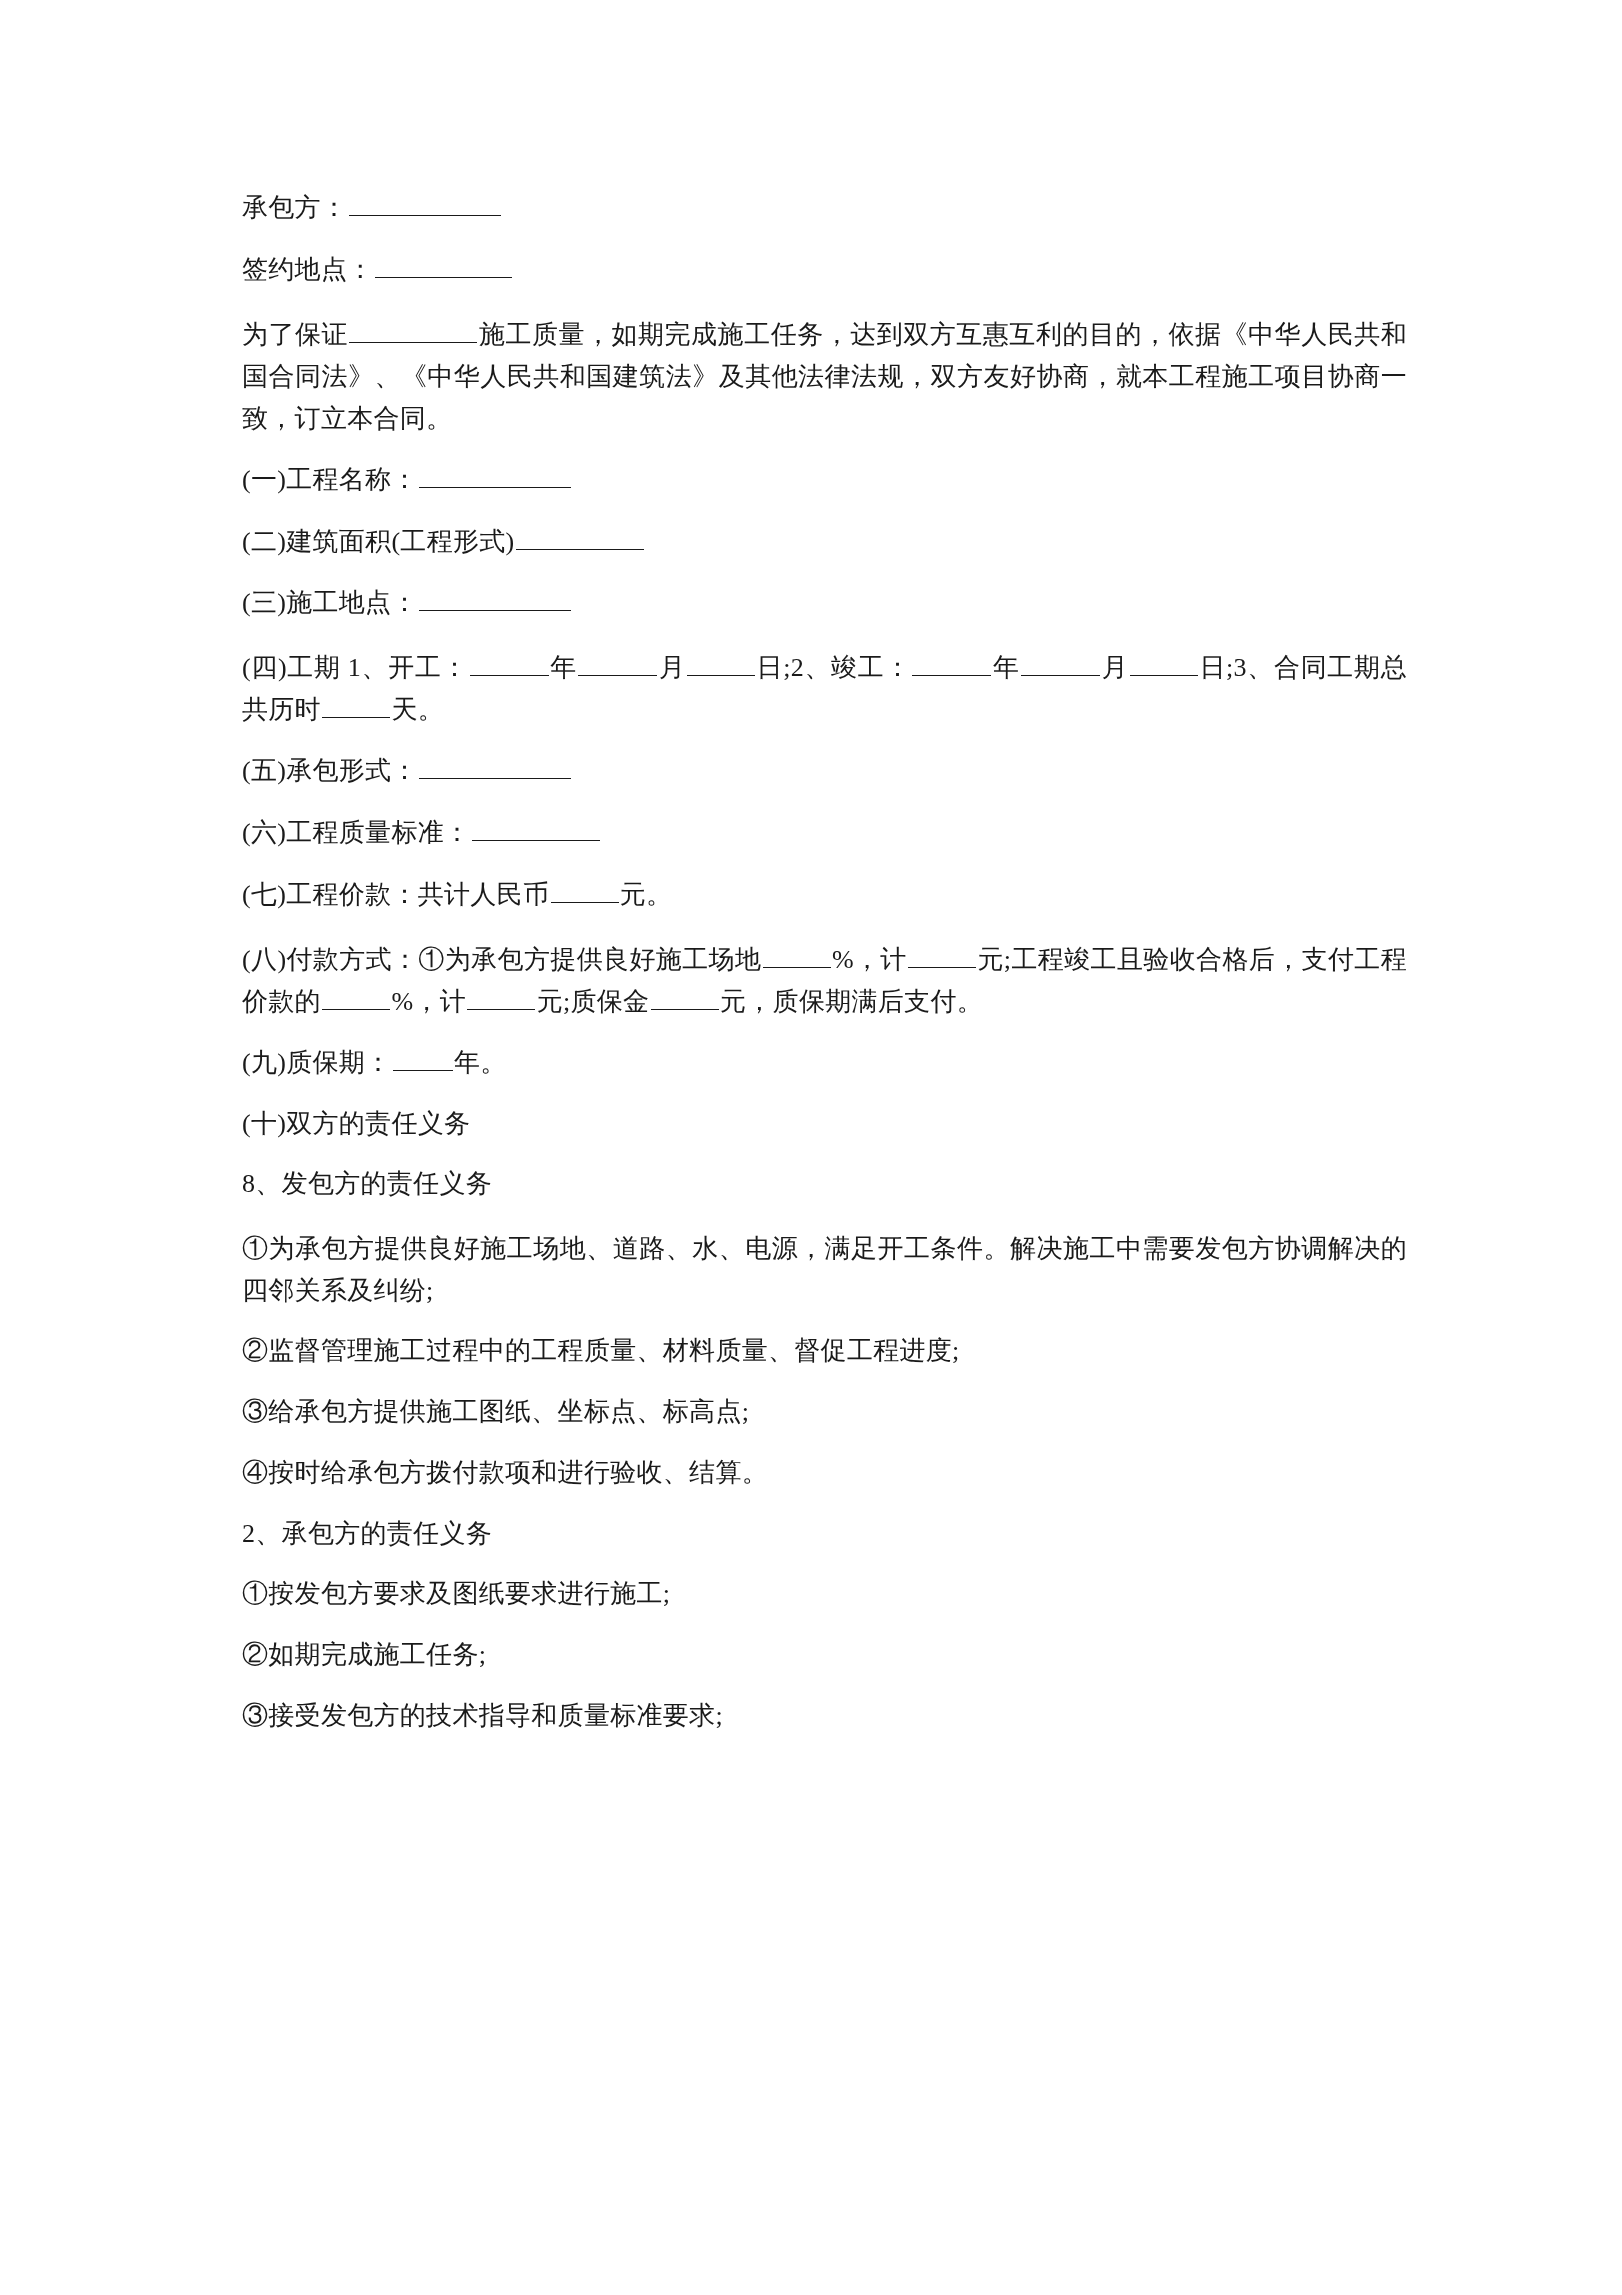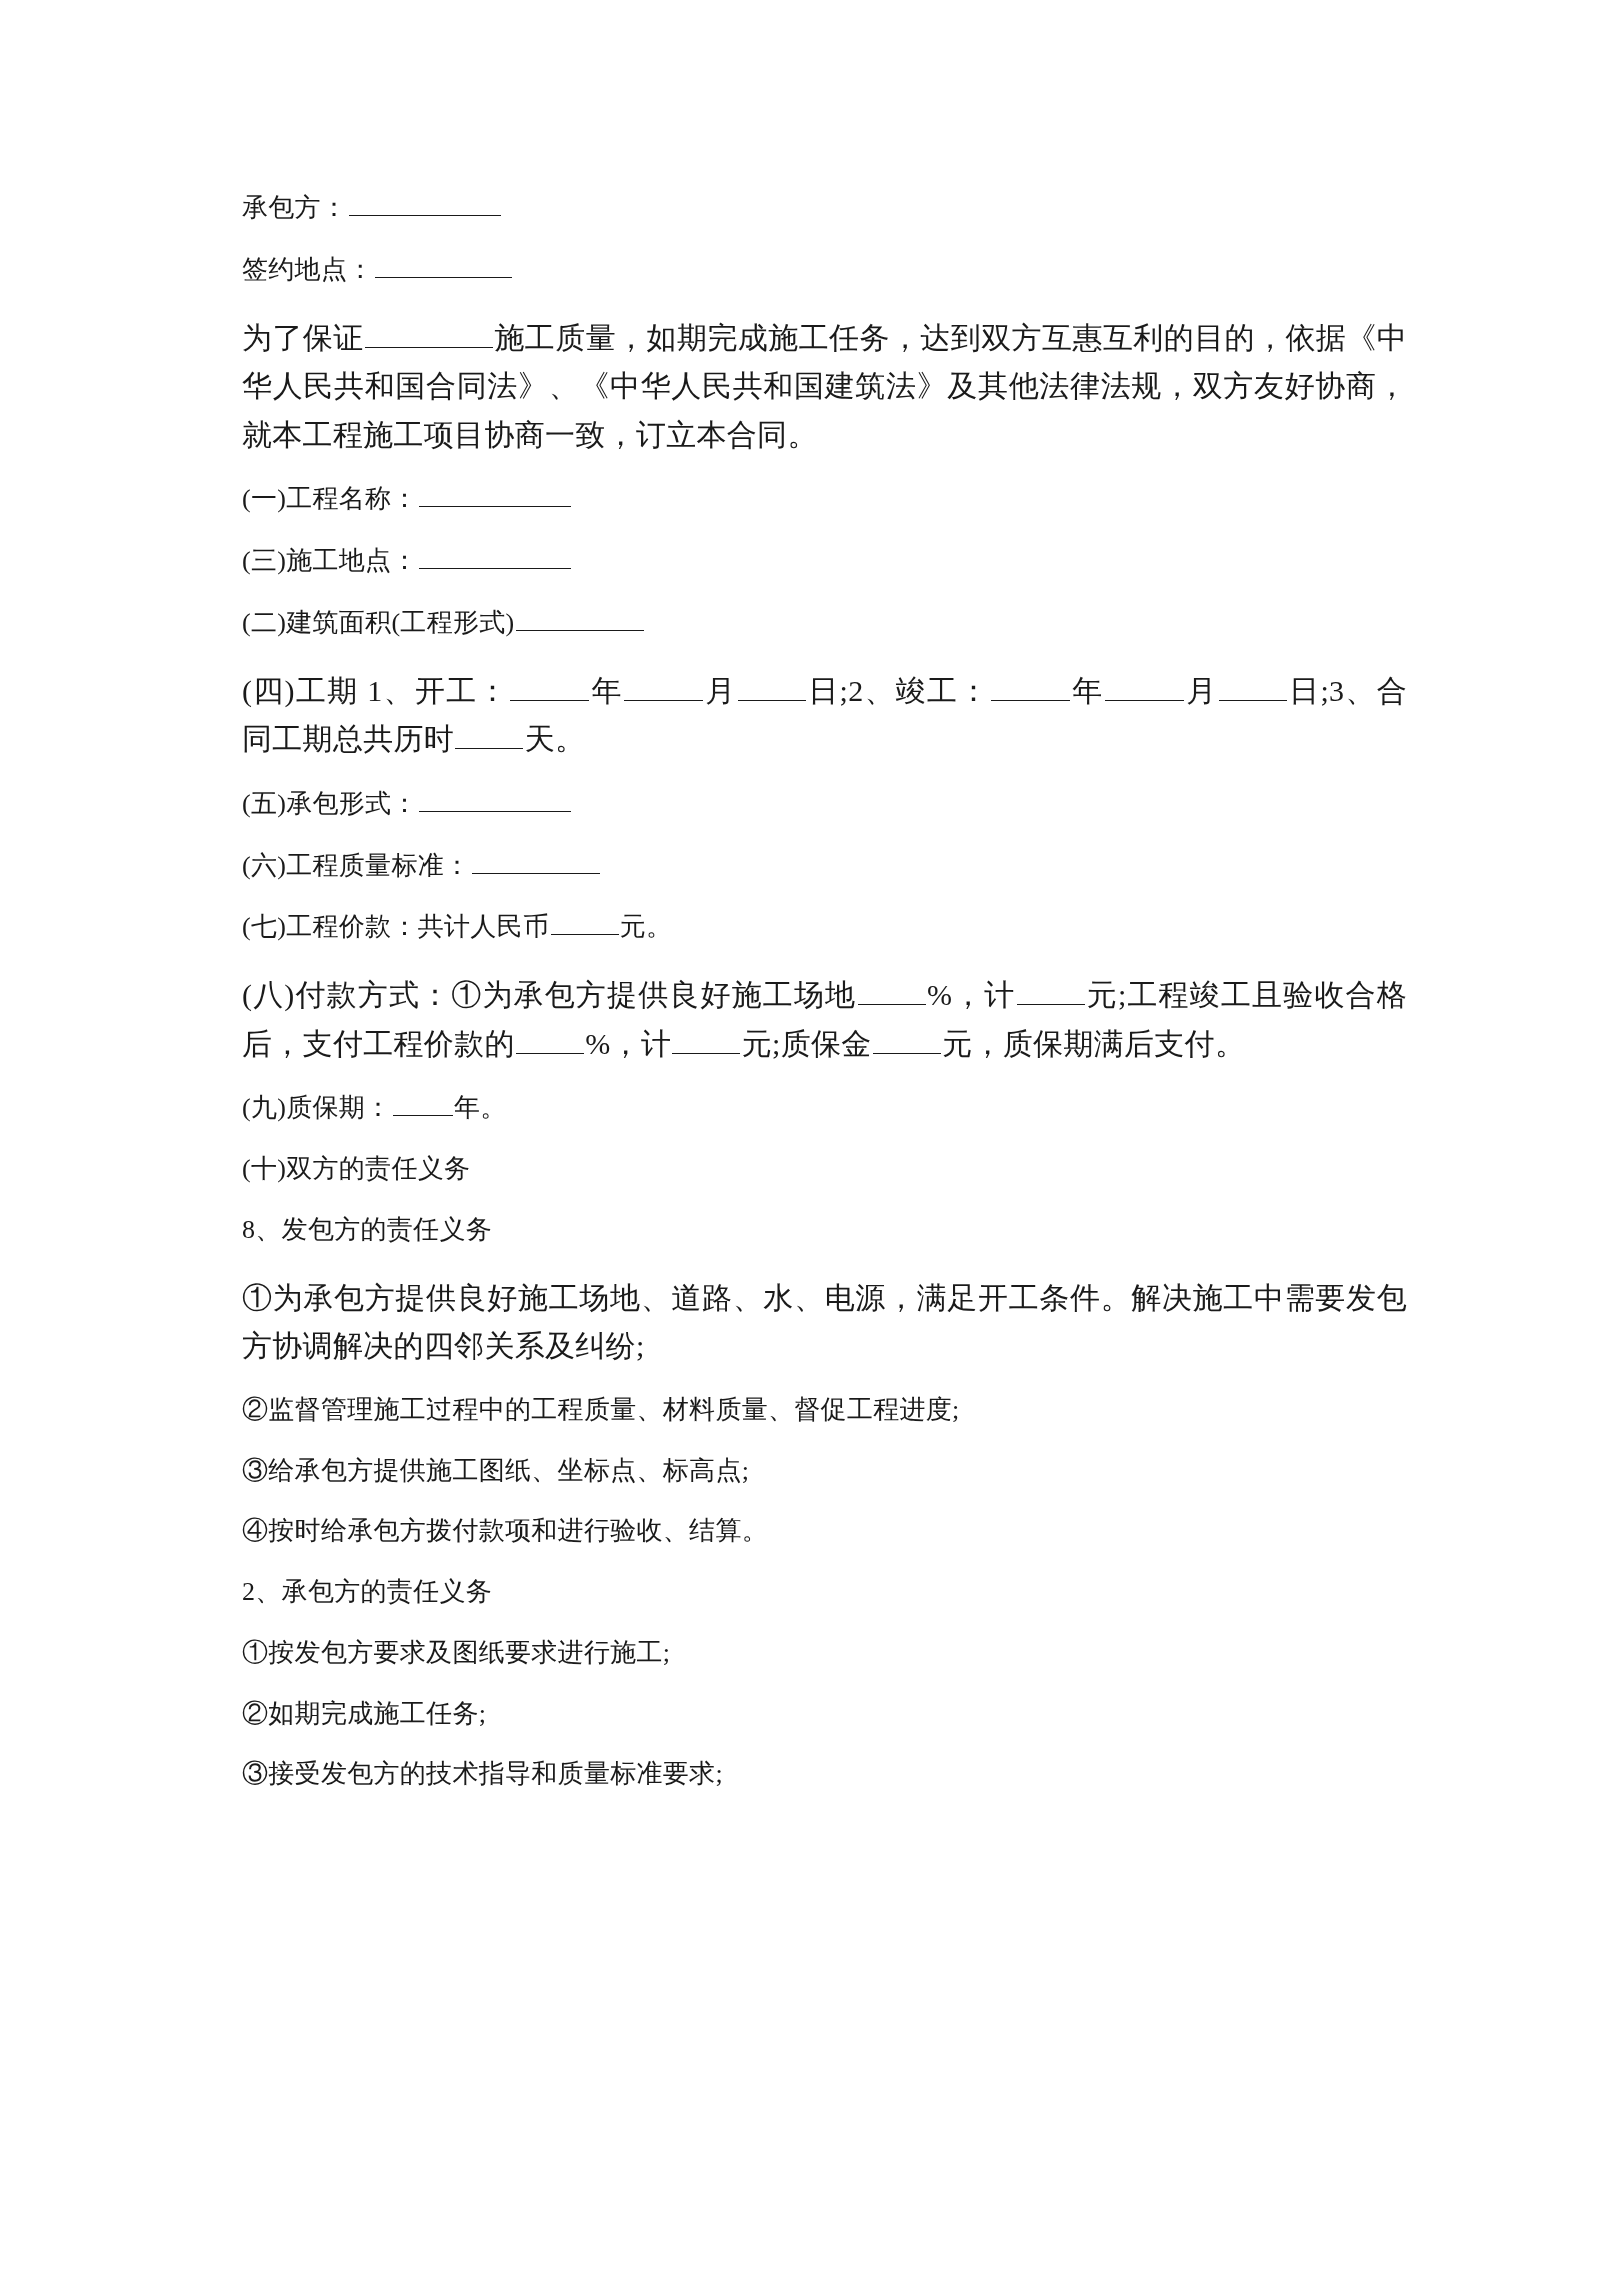--- a/index.html
+++ b/index.html
@@ -23,21 +23,21 @@
   }
   .line {
     margin: 0 0 27.5px 0;
     font-size: 26px;
     line-height: 1.28;
     letter-spacing: 0.3px;
     white-space: pre-wrap;
   }
   .para {
     margin: 2px 0 22px 0;
-    font-size: 30px;
+    font-size: 26px;
     line-height: 1.62;
     letter-spacing: 0.3px;
     text-align: justify;
     white-space: pre-wrap;
   }
   
   .blank {
     display: inline-block;
     border-bottom: 1.3px solid #1a1a1a;
     vertical-align: baseline;
@@ -59,23 +59,23 @@
 
     <p class="line"><span>承包方：</span><span class="blank b-xl"></span></p>
 
 
     <p class="line"><span>签约地点：</span><span class="blank b-lg"></span></p>
 
     <p class="para"><span>为了保证</span><span class="blank b-md"></span><span>施工质量，如期完成施工任务，达到双方互惠互利的目的，依据《中华人民共和国合同法》、《中华人民共和国建筑法》及其他法律法规，双方友好协商，就本工程施工项目协商一致，订立本合同。</span></p>
 
     <p class="line"><span>(一)工程名称：</span><span class="blank b-xl"></span></p>
 
+    <p class="line"><span>(二)建筑面积(工程形式)</span><span class="blank b-md"></span></p>
+
     <p class="line"><span>(三)施工地点：</span><span class="blank b-xl"></span></p>
-
-    <p class="line"><span>(二)建筑面积(工程形式)</span><span class="blank b-md"></span></p>
 
     <p class="para"><span>(四)工期 1、开工：</span><span class="blank b-sm"></span><span>年</span><span class="blank b-sm"></span><span>月</span><span class="blank b-xs"></span><span>日;2、竣工：</span><span class="blank b-sm"></span><span>年</span><span class="blank b-sm"></span><span>月</span><span class="blank b-xs"></span><span>日;3、合同工期总共历时</span><span class="blank b-xs"></span><span>天。</span></p>
 
     <p class="line"><span>(五)承包形式：</span><span class="blank b-xl"></span></p>
 
     <p class="line"><span>(六)工程质量标准：</span><span class="blank b-md"></span></p>
 
     <p class="line"><span>(七)工程价款：共计人民币</span><span class="blank b-xs"></span><span>元。</span></p>
 
     <p class="para"><span>(八)付款方式：①为承包方提供良好施工场地</span><span class="blank b-xs"></span><span>%，计</span><span class="blank b-xs"></span><span>元;工程竣工且验收合格后，支付工程价款的</span><span class="blank b-xs"></span><span>%，计</span><span class="blank b-xs"></span><span>元;质保金</span><span class="blank b-xs"></span><span>元，质保期满后支付。</span></p>

